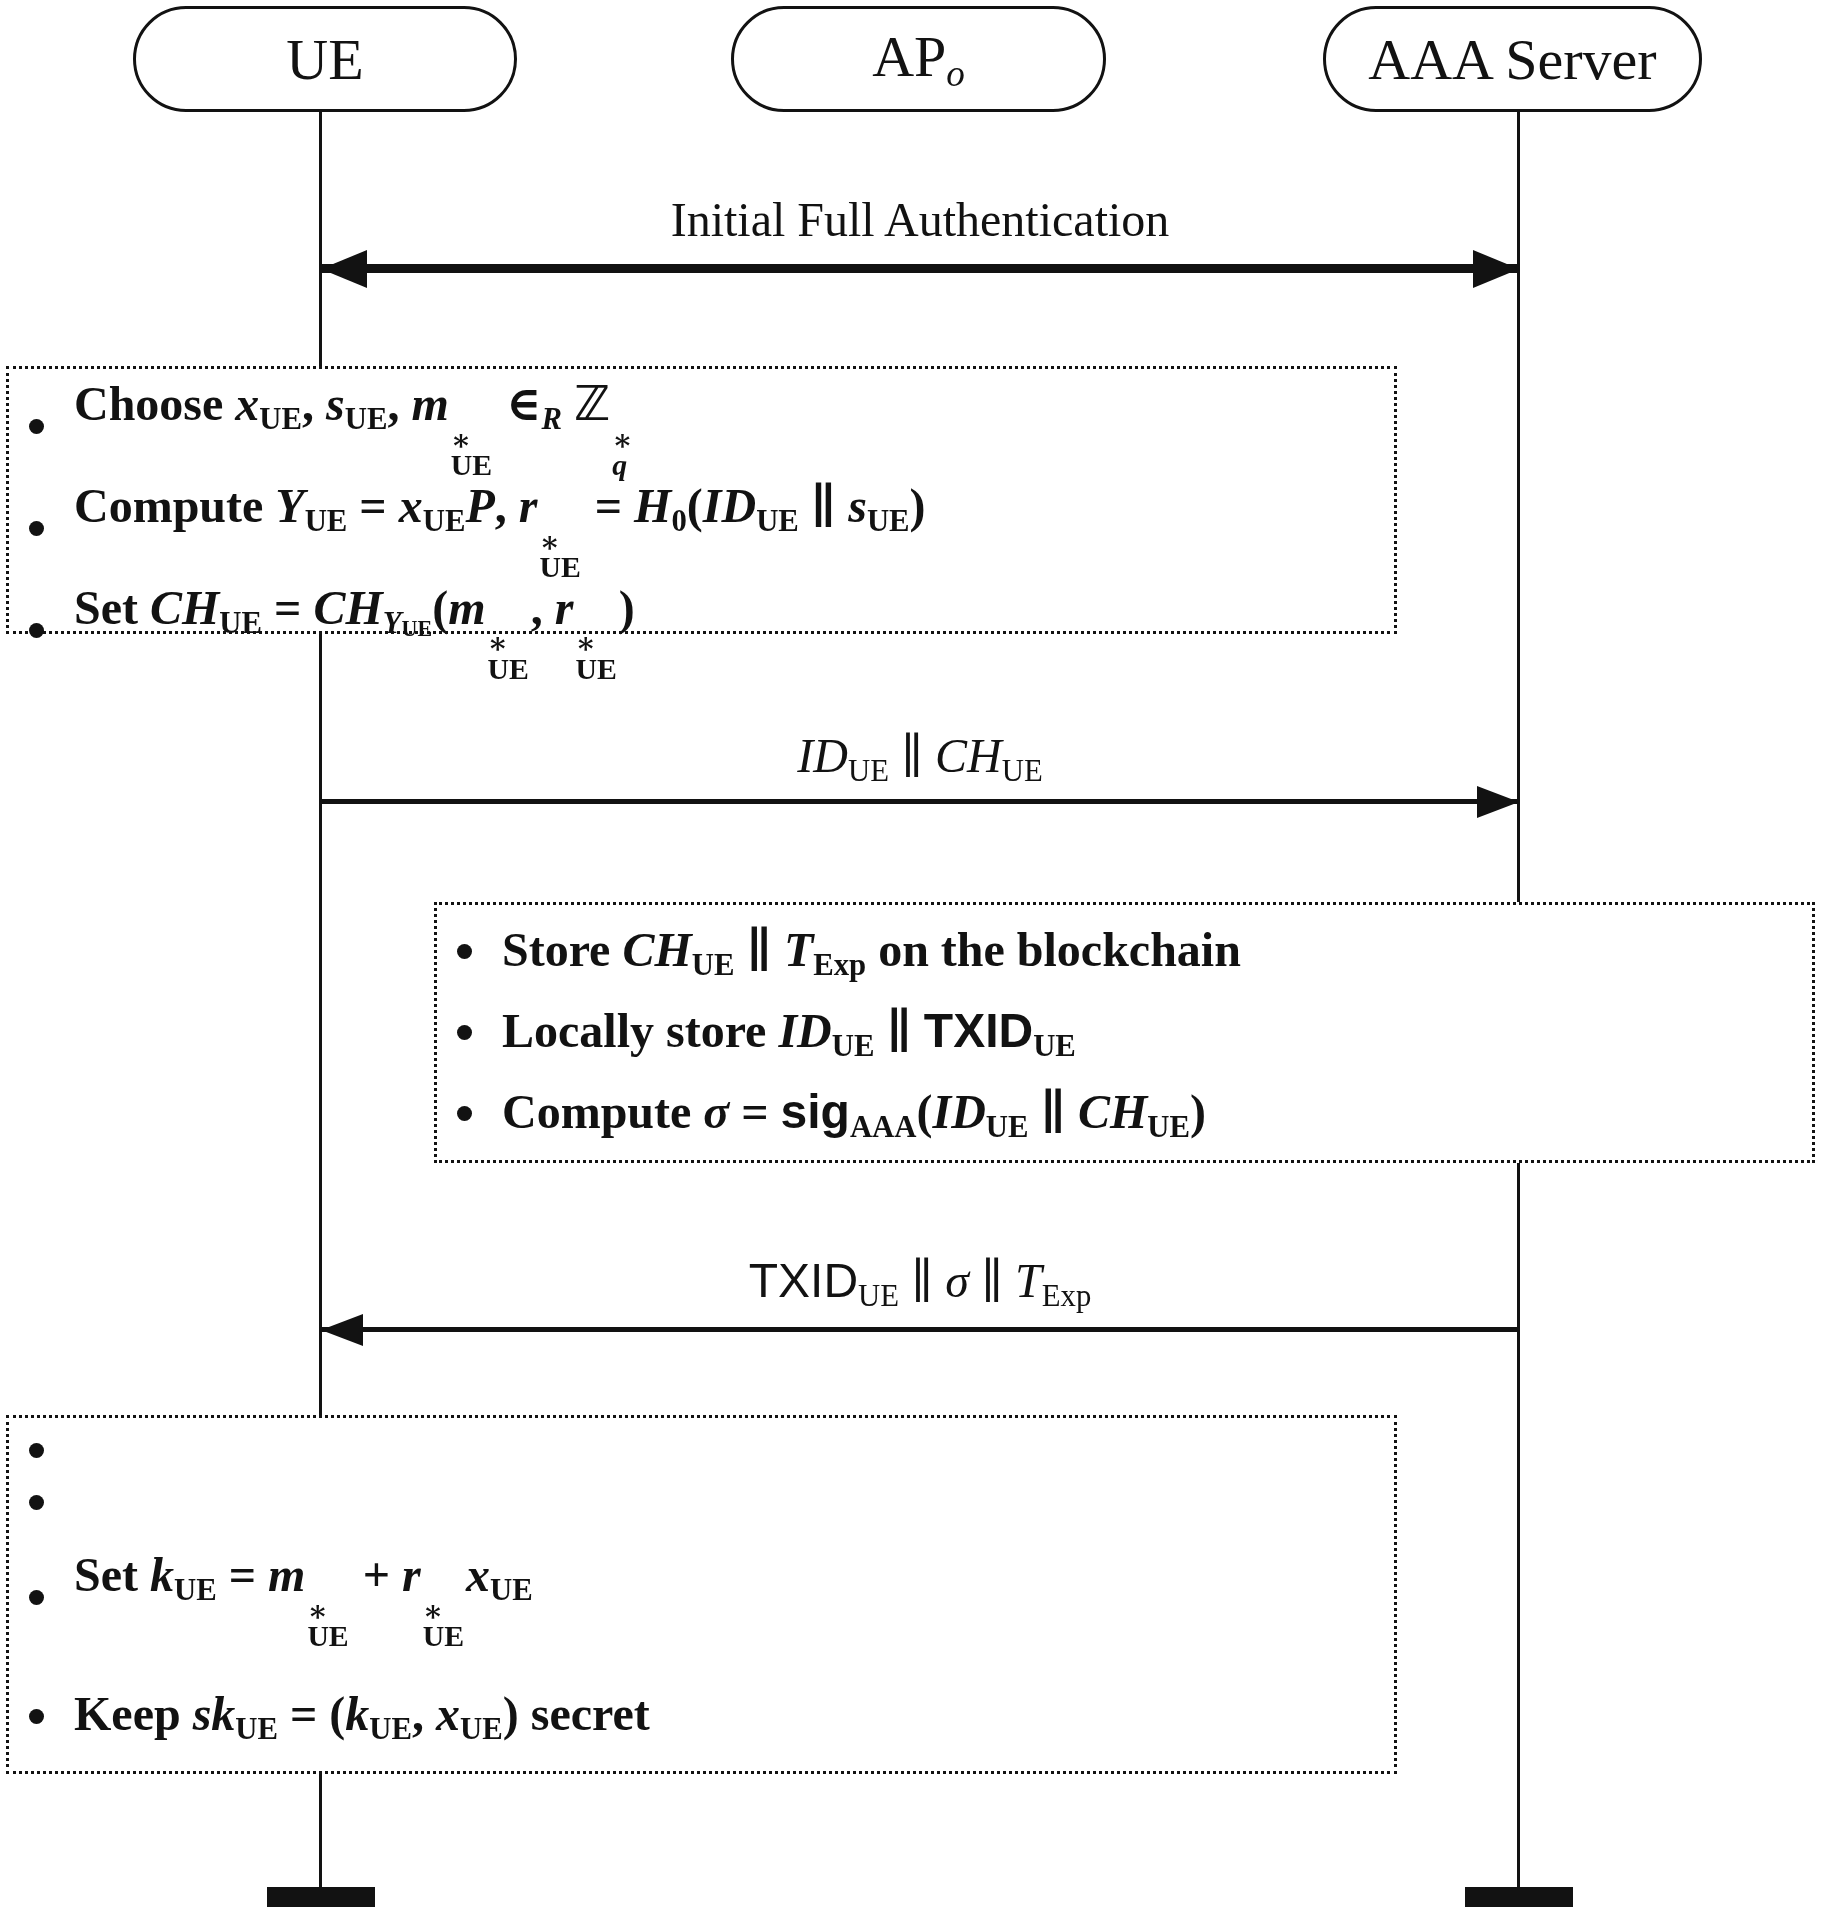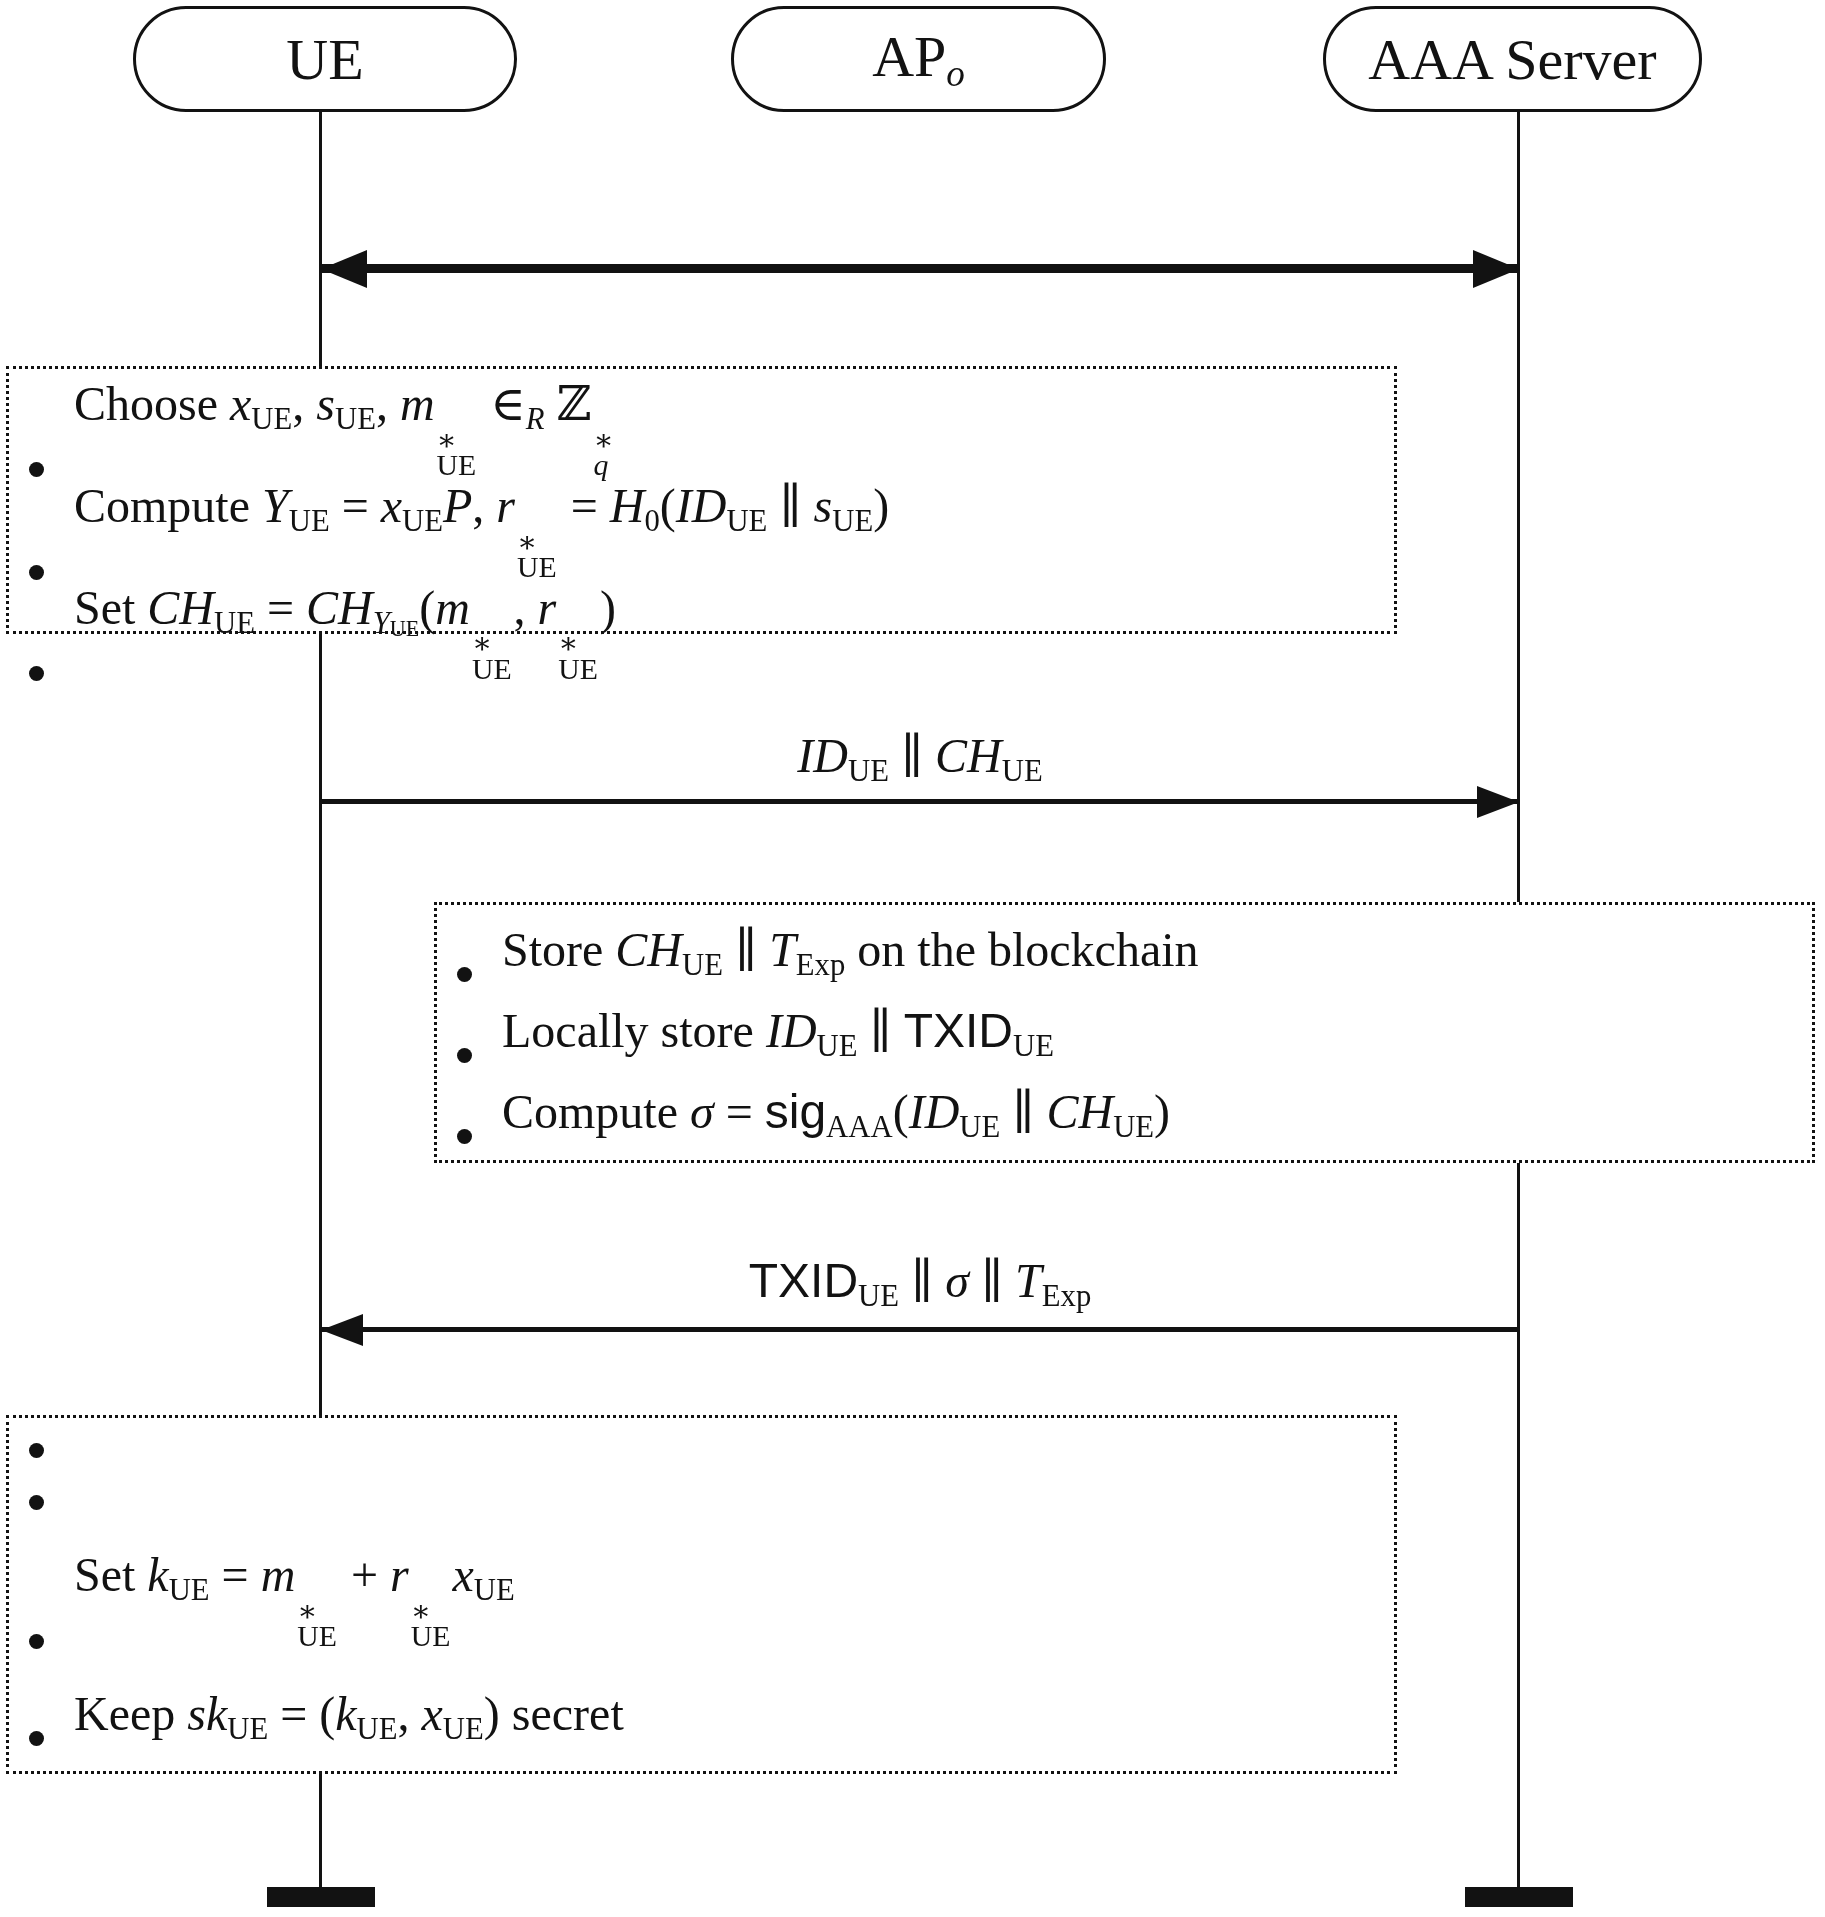--- a/index.html
+++ b/index.html
@@ -16,21 +16,21 @@
   }
   
   .lifeline{position:absolute;top:112px;height:1775px;width:3px;background:#121212;z-index:1;}
   .endbar{position:absolute;top:1887px;width:108px;height:20px;background:#121212;z-index:6;}
   
   .note{
     position:absolute;border:3px dotted #121212;background:#ffffff;box-sizing:border-box;
     display:flex;flex-direction:column;justify-content:space-around;
     padding:6px 12px;z-index:3;
   }
-  .bullet{display:flex;align-items:flex-end;font-size:48px;white-space:nowrap;}
+  .bullet{display:flex;align-items:center;font-size:48px;white-space:nowrap;font-weight:bold;}
   .dot{width:15px;height:15px;border-radius:50%;background:#121212;margin:0 30px 0 8px;flex:0 0 auto;}
   
   .shaft{position:absolute;background:#121212;z-index:4;}
   .head{position:absolute;width:0;height:0;z-index:5;}
   .head-r{border-top:16px solid transparent;border-bottom:16px solid transparent;border-left:42px solid #121212;}
   .head-l{border-top:16px solid transparent;border-bottom:16px solid transparent;border-right:42px solid #121212;}
   .head-big.head-r{border-top-width:19px;border-bottom-width:19px;border-left-width:46px;}
   .head-big.head-l{border-top-width:19px;border-bottom-width:19px;border-right-width:46px;}
   .msg-label{
     position:absolute;transform:translateX(-50%);font-size:48px;white-space:nowrap;z-index:5;
@@ -116,20 +116,21 @@
             <span class="s-sup">∗</span>
             <span class="s-sub">UE</span>
           </span><span class="tk-it">x</span><span class="tk-sub">UE</span></span>
     </div>
     <div class="bullet">
       <span class="dot"></span>
       <span><span class="tk-rm">Keep </span><span class="tk-it">sk</span><span class="tk-sub">UE</span><span class="tk-rm"> = (</span><span class="tk-it">k</span><span class="tk-sub">UE</span><span class="tk-rm">, </span><span class="tk-it">x</span><span class="tk-sub">UE</span><span class="tk-rm">) secret</span></span>
     </div>
   </div>
 
+  <div class="msg-label" style="left:920px;top:192px;"><span class="tk-rm">Initial Full Authentication</span></div>
   <div class="shaft" style="left:321px;top:264px;width:1198px;height:9px;"></div>
   <div class="head head-l head-big" style="left:321px;top:250px;"></div>
   <div class="head head-r head-big" style="left:1473px;top:250px;"></div>
 
   <div class="msg-label" style="left:920px;top:727px;"><span class="tk-it">ID</span><span class="tk-sub">UE</span><span class="tk-rm"> ∥ </span><span class="tk-it">CH</span><span class="tk-sub">UE</span></div>
   <div class="shaft" style="left:321px;top:799px;width:1198px;height:5px;"></div>
   <div class="head head-r" style="left:1477px;top:786px;"></div>
 
   <div class="msg-label" style="left:920px;top:1252px;"><span class="tk-sf">TXID</span><span class="tk-sub">UE</span><span class="tk-rm"> ∥ </span><span class="tk-it">σ</span><span class="tk-rm"> ∥ </span><span class="tk-it">T</span><span class="tk-sub">Exp</span></div>
   <div class="shaft" style="left:321px;top:1327px;width:1198px;height:5px;"></div>

